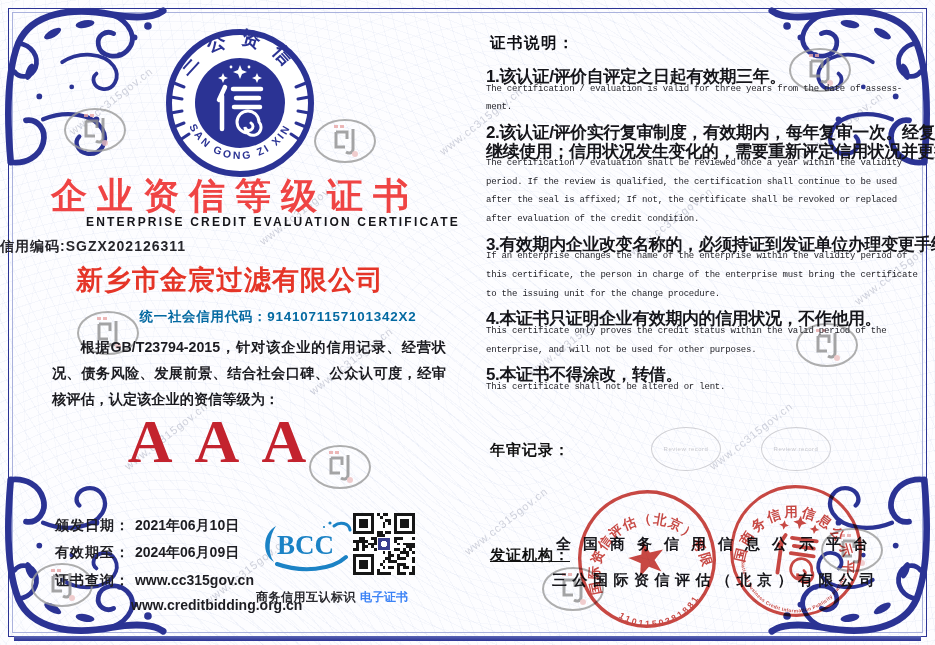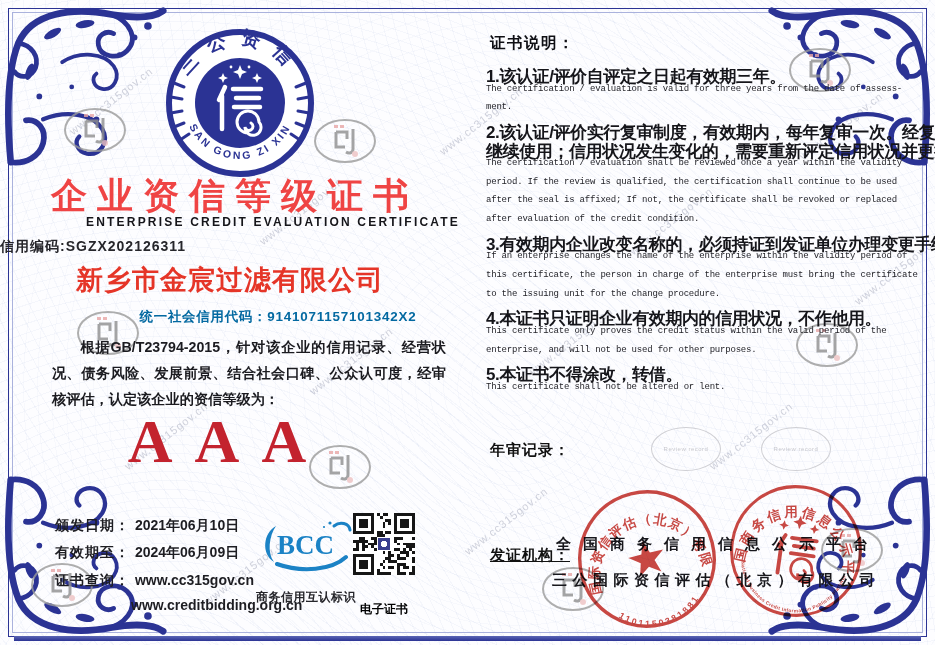--- a/index.html
+++ b/index.html
@@ -64,21 +64,21 @@
   }
   .info-row{position:absolute;left:55px;font-size:14px;font-weight:600;color:#1d1d22;white-space:nowrap;}
   .info-row .lbl{display:inline-block;width:76px;letter-spacing:1px;}
   .r1{top:517px}.r2{top:544px}.r3{top:572px}
   .r4{top:597px;padding-left:76px;}
   .bcc{position:absolute;left:260px;top:518px;width:92px;height:54px;}
   .bcc-label{position:absolute;left:230px;top:589px;width:152px;text-align:center;
     font-size:12px;font-weight:600;color:#26262b;letter-spacing:0.5px;}
   .qr{position:absolute;left:353px;top:513px;width:62px;height:62px;}
   .qr-label{position:absolute;left:353px;top:589px;width:62px;text-align:center;
-    font-size:12px;font-weight:600;color:#000000;margin-top:12px;}
+    font-size:12px;font-weight:600;color:#3b82f6;}
   
   .exp-head{position:absolute;left:490px;top:33px;font-size:15.5px;font-weight:bold;
     letter-spacing:1.5px;color:#0f0f14;}
   .exp-lines{position:absolute;left:486px;top:65px;width:434px;}
   .exp-line{height:18.65px;white-space:nowrap;overflow:visible;}
   .exp-line.zh{font-size:17px;font-weight:700;color:#15151a;letter-spacing:-0.4px;}
   .exp-line.en{font-family:Liberation Mono, monospace;
     font-size:9px;color:#1e1e24;letter-spacing:-0.2px;}
   .review-label{position:absolute;left:490px;top:441px;font-size:15px;font-weight:bold;
     letter-spacing:1px;color:#111;}

